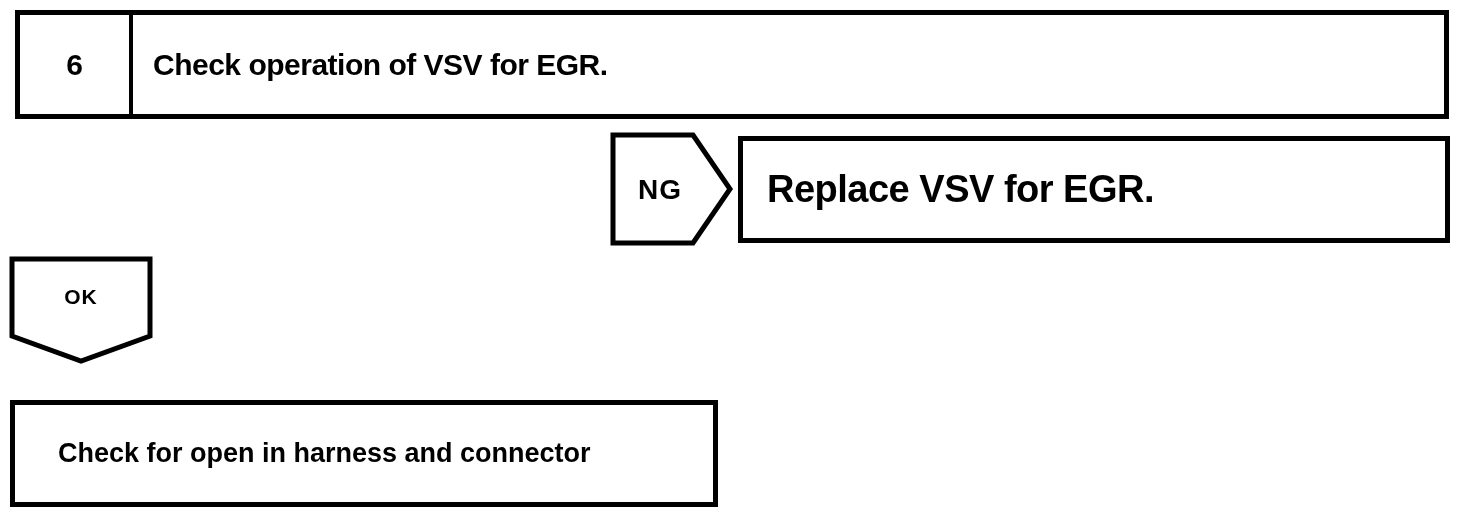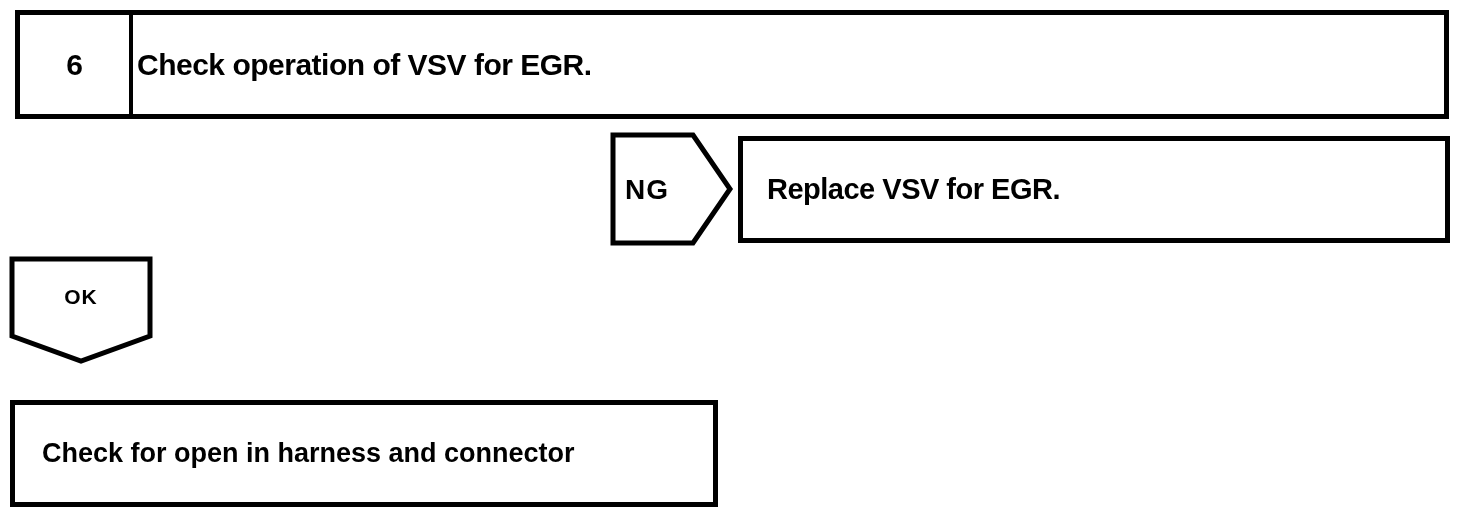--- a/index.html
+++ b/index.html
@@ -34,33 +34,33 @@
     border-right: 4px solid #000;
     display: flex;
     align-items: center;
     justify-content: center;
     font-size: 30px;
   }
   .step-title {
     flex: 1;
     display: flex;
     align-items: center;
-    padding-left: 4px;
+    padding-left: 20px;
     font-size: 30px;
     letter-spacing: -0.5px;
   }
   
   .ng-shape {
     position: absolute;
     left: 610px;
     top: 132px;
   }
   .ng-label {
     position: absolute;
-    left: 601px;
+    left: 614px;
     top: 132px;
     width: 92px;
     height: 115px;
     display: flex;
     align-items: center;
     justify-content: center;
     font-size: 28px;
     letter-spacing: 1px;
   }
   
@@ -68,21 +68,21 @@
     position: absolute;
     left: 738px;
     top: 136px;
     width: 712px;
     height: 107px;
     border: 5px solid #000;
     box-sizing: border-box;
     display: flex;
     align-items: center;
     padding-left: 24px;
-    font-size: 29px;
+    font-size: 38px;
     letter-spacing: -0.5px;
     background: #fff;
   }
   
   .ok-shape {
     position: absolute;
     left: 8px;
     top: 255px;
   }
   .ok-label {
@@ -102,21 +102,21 @@
     position: absolute;
     left: 10px;
     top: 400px;
     width: 708px;
     height: 107px;
     border: 5px solid #000;
     box-sizing: border-box;
     display: flex;
     flex-direction: column;
     justify-content: center;
-    padding-left: 27px;
+    padding-left: 43px;
     font-size: 27px;
     line-height: 31px;
     background: #fff;
   }
 </style>
 </head>
 <body>
 
 <div class="canvas">
 

